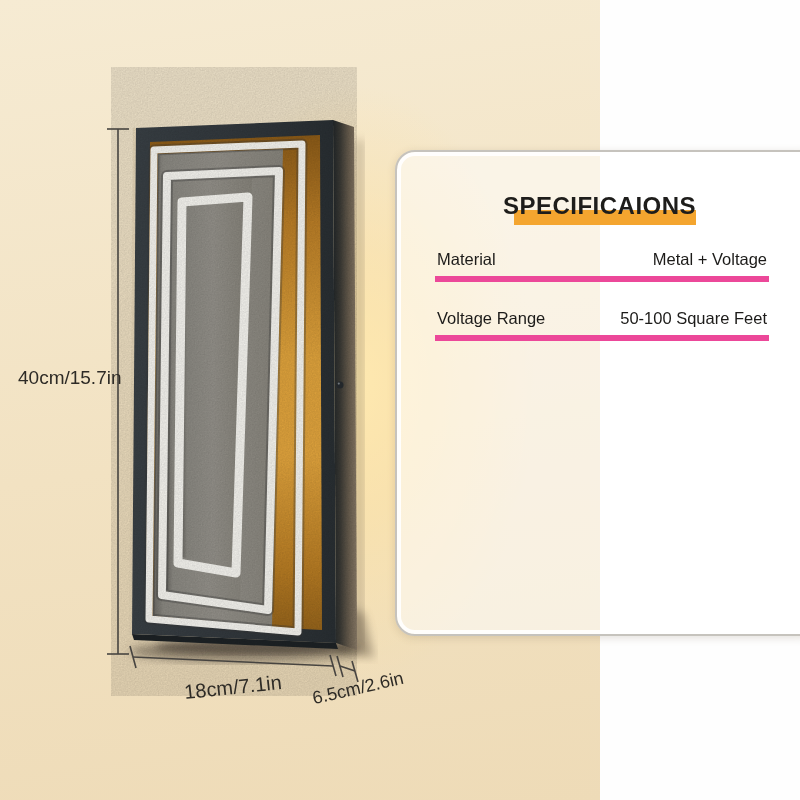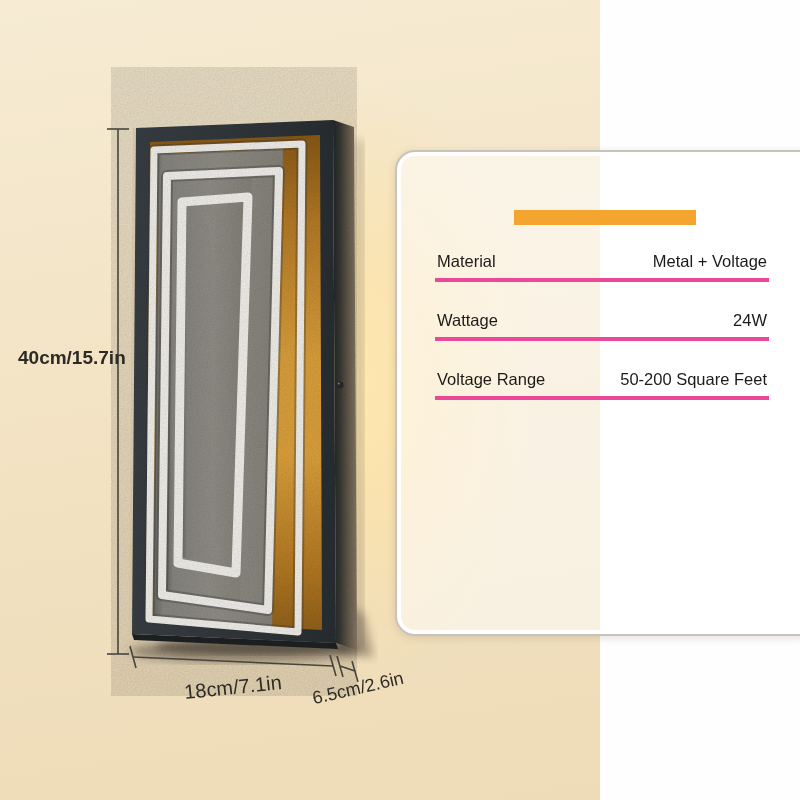--- a/index.html
+++ b/index.html
@@ -16,21 +16,21 @@
   .white-band{
     position:absolute;left:600px;top:0;width:200px;height:800px;
     background:#fefefe;
   }
   
   .lamp-svg{position:absolute;left:0;top:0;}
   
   .dim-label{
     position:absolute;color:#2e2b26;white-space:nowrap;
   }
-  .dim-h-label{left:18px;top:347px;width:92px;text-align:right;font-size:19px;font-weight:bold;}
+  .dim-h-label{left:18px;top:367px;width:92px;text-align:right;font-size:19px;}
   .dim-w-label{left:153px;top:676px;width:160px;text-align:center;font-size:20px;transform:rotate(-6deg);}
   .dim-d-label{left:299px;top:678px;width:118px;text-align:center;font-size:18px;transform:rotate(-13deg);}
   
   .spec-card{
     position:absolute;left:395px;top:150px;width:420px;height:482px;
     border:2px solid #c6c3bd;border-radius:20px;
     background:rgba(255,255,255,0.55);
     box-shadow:inset 0 0 0 4px rgba(255,255,255,0.9), 0 2px 8px rgba(110,90,60,0.18);
   }
   .title-wrap{position:absolute;top:40px;left:0;width:405px;height:40px;text-align:center;}
@@ -39,21 +39,21 @@
     background:#f4a52f;z-index:0;
   }
   .title-text{
     position:relative;z-index:1;font-size:24px;font-weight:bold;color:#1e1d1b;
     letter-spacing:0.5px;
   }
   .spec-table{position:absolute;left:38px;top:71px;width:334px;}
   .spec-row{
     height:59px;display:flex;justify-content:space-between;align-items:flex-end;
     padding:0 2px 7px 2px;box-sizing:border-box;
-    border-bottom:4px solid #ec4899;
+    border-bottom:6px solid #ec4899;
   }
   .spec-label,.spec-value{font-size:16.5px;color:#1c1b19;}
 </style>
 </head>
 <body>
 
 <div class="wall-band"></div>
 <div class="white-band"></div>
 
 <svg class="lamp-svg" width="800" height="800" viewBox="0 0 800 800">
@@ -155,28 +155,25 @@
   </g>
 </svg>
 
 <div class="dim-label dim-h-label">40cm/15.7in</div>
 <div class="dim-label dim-w-label">18cm/7.1in</div>
 <div class="dim-label dim-d-label">6.5cm/2.6in</div>
 
 <div class="spec-card">
   <div class="title-wrap">
     <div class="title-hl"></div>
+    <span class="title-text">SPECIFICAIONS</span>
   </div>
   <div class="spec-table">
     <div class="spec-row">
       <span class="spec-label">Material</span>
       <span class="spec-value">Metal + Voltage</span>
     </div>
     <div class="spec-row">
-      <span class="spec-label">Wattage</span>
-      <span class="spec-value">24W</span>
-    </div>
-    <div class="spec-row">
       <span class="spec-label">Voltage Range</span>
-      <span class="spec-value">50-200 Square Feet</span>
+      <span class="spec-value">50-100 Square Feet</span>
     </div>
   </div>
 </div>
 
 </body></html>

